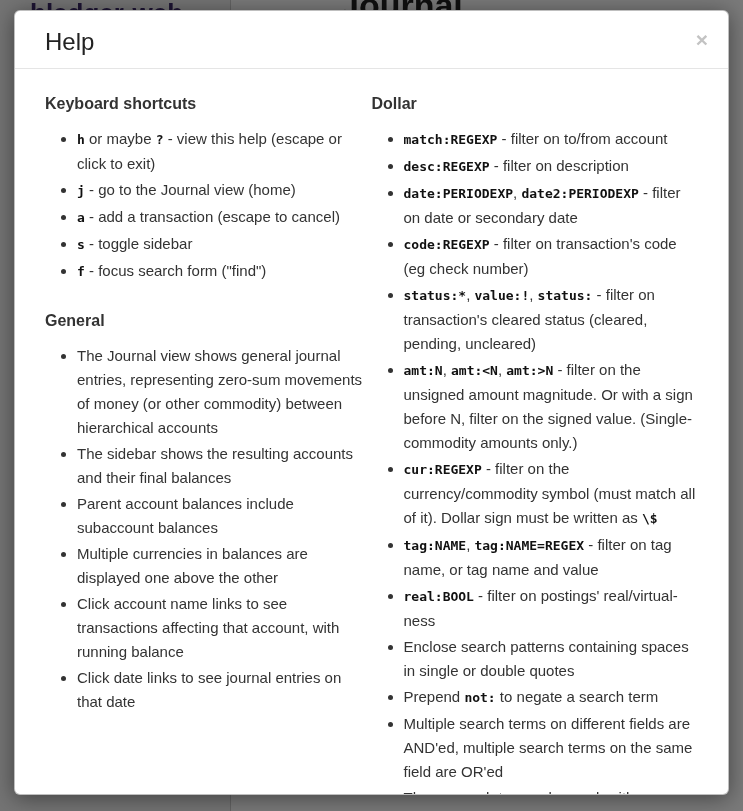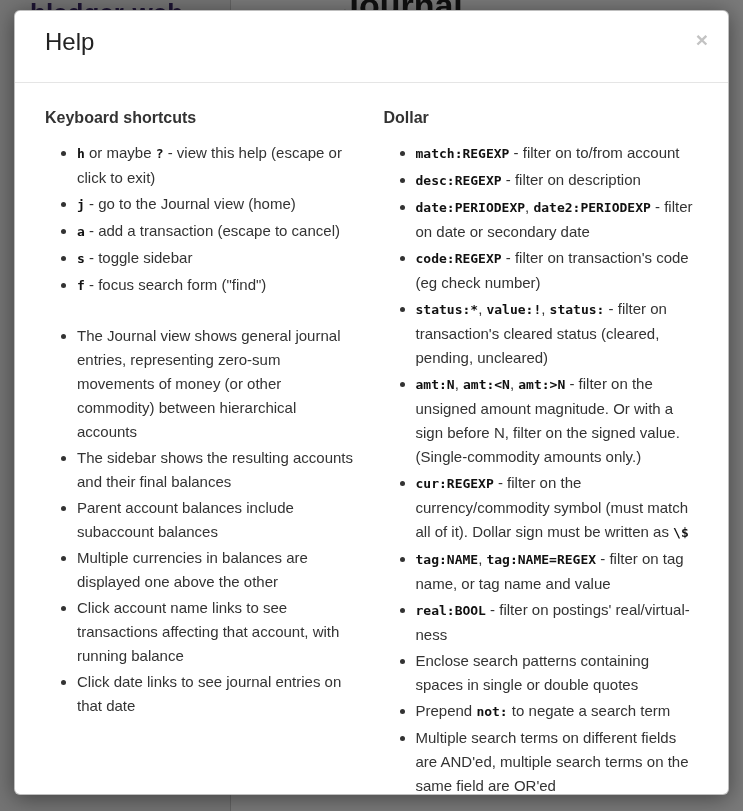--- a/index.html
+++ b/index.html
@@ -39,33 +39,33 @@
 
   
   .modal{
     position:absolute;left:14px;top:10px;width:715px;height:785px;
     background:#ffffff;border-radius:6px;
     border:1px solid rgba(0,0,0,0.25);
     box-shadow:0 3px 22px rgba(0,0,0,0.45);
     overflow:hidden;
   }
   .modal-header{
-    position:relative;height:72px;padding:16px 30px 0 30px;
+    position:relative;height:58px;padding:16px 30px 0 30px;
     border-bottom:1px solid var(--divider);
   }
   .modal-title{font-size:24px;font-weight:400;color:#222;line-height:30px;margin:0;}
   .close-btn{
     position:absolute;right:20px;top:18px;border:0;background:none;
     font-size:21px;font-weight:bold;color:var(--close);line-height:1;
     cursor:pointer;padding:0;font-family:"Liberation Sans",sans-serif;
   }
 
   .modal-body{
     height:calc(100% - 58px);padding:10px 30px 10px 30px;
-    display:flex;gap:24px;overflow:hidden;
+    display:flex;overflow:hidden;
   }
   .col{width:50%;}
 
   .col h4{
     font-size:16px;font-weight:bold;color:#333;
     margin:14px 0 0 0;line-height:22px;
   }
   .col ul{
     margin:12px 0 26px 0;padding:0 0 0 30px;
   }
@@ -97,20 +97,21 @@
   <div class="modal-body">
     <div class="col">
         <h4>Keyboard shortcuts</h4>
         <ul>
           <li><code>h</code><span> or maybe </span><code>?</code><span> - view this help (escape or click to exit)</span></li>
           <li><code>j</code><span> - go to the Journal view (home)</span></li>
           <li><code>a</code><span> - add a transaction (escape to cancel)</span></li>
           <li><code>s</code><span> - toggle sidebar</span></li>
           <li><code>f</code><span> - focus search form ("find")</span></li>
         </ul>
+        <h4>General</h4>
         <ul>
           <li><span>The Journal view shows general journal entries, representing zero-sum movements of money (or other commodity) between hierarchical accounts</span></li>
           <li><span>The sidebar shows the resulting accounts and their final balances</span></li>
           <li><span>Parent account balances include subaccount balances</span></li>
           <li><span>Multiple currencies in balances are displayed one above the other</span></li>
           <li><span>Click account name links to see transactions affecting that account, with running balance</span></li>
           <li><span>Click date links to see journal entries on that date</span></li>
         </ul>
       </div>
     <div class="col">

